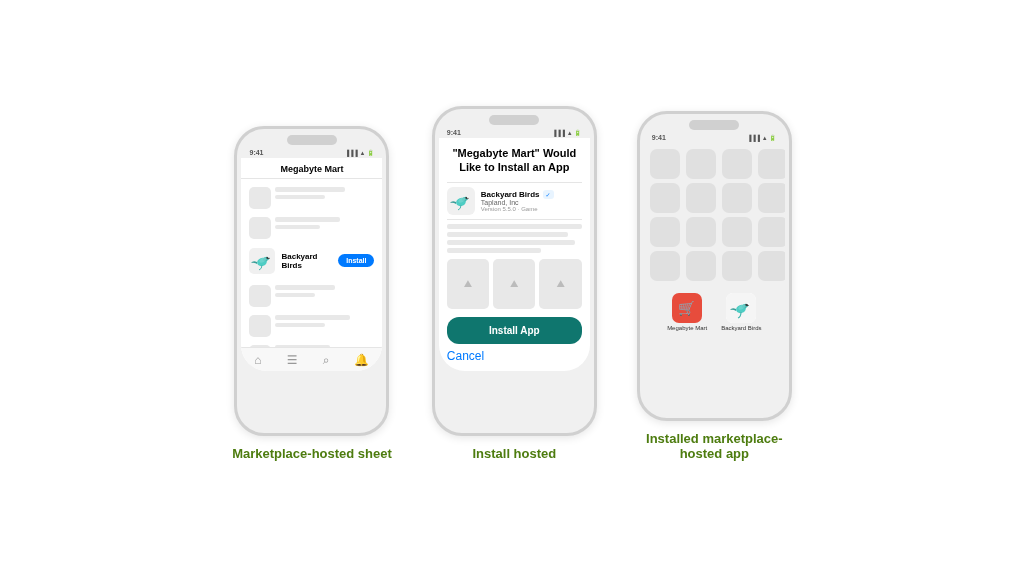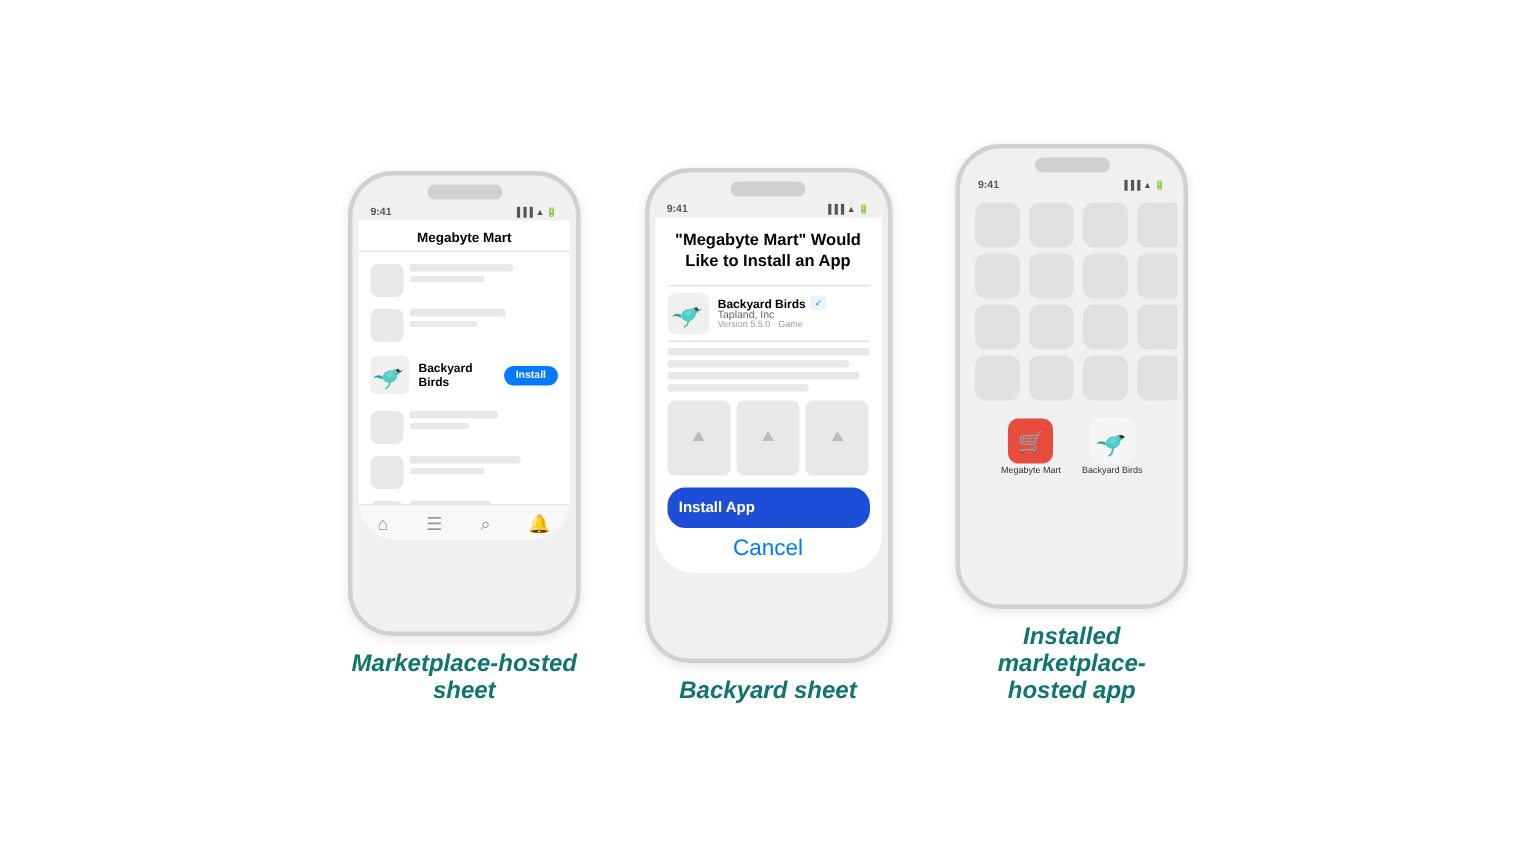--- a/index.html
+++ b/index.html
@@ -21,26 +21,25 @@
       padding: 20px 40px 30px;
       width: 100%;
     }
     .phone-wrapper {
       display: flex;
       flex-direction: column;
       align-items: center;
       gap: 10px;
     }
     .phone-label {
-      font-size: 16px;
+      font-size: 13px;
       font-weight: 600;
-      color: #0f766e;
+      color: #4d7c0f;
       text-align: center;
       max-width: 160px;
-      font-style: italic;
     }
     
     .phone {
       background: #f0f0f0;
       border-radius: 30px;
       border: 3px solid #d0d0d0;
       position: relative;
       overflow: hidden;
       box-shadow: 0 2px 8px rgba(0,0,0,0.1);
     }
@@ -197,32 +196,33 @@
       height: 50px;
       background: #e8e8e8;
       border-radius: 5px;
       display: flex;
       align-items: center;
       justify-content: center;
       color: #bbb;
       font-size: 10px;
     }
     .install-app-btn {
-      background: #1d4ed8;
+      background: #0f766e;
       color: #fff;
       border-radius: 12px;
       font-size: 10px;
       font-weight: 600;
+      text-align: center;
       padding: 8px;
       margin-bottom: 5px;
     }
     .cancel-btn {
-      text-align: center;
+      text-align: left;
       color: #007AFF;
-      font-size: 15px;
+      font-size: 12px;
       font-weight: 500;
     }
     
     .home-screen {
       background: #f0f0f0;
       height: 100%;
       padding: 6px;
       display: flex;
       flex-direction: column;
       gap: 4px;
@@ -402,21 +402,21 @@
           <div class="screenshots-row">
             <div class="screenshot-thumb">⛰</div>
             <div class="screenshot-thumb">⛰</div>
             <div class="screenshot-thumb">⛰</div>
           </div>
           <div class="install-app-btn">Install App</div>
           <div class="cancel-btn">Cancel</div>
         </div>
       </div>
     </div>
-    <div class="phone-label">Backyard sheet</div>
+    <div class="phone-label">Install hosted</div>
   </div>
 
   <div class="phone-wrapper">
     <div class="phone phone-small">
       <div class="notch"></div>
       <div class="status-bar">
         <span class="status-time">9:41</span>
         <span class="status-icons">▐▐▐ ▲ 🔋</span>
       </div>
       <div class="phone-content">

